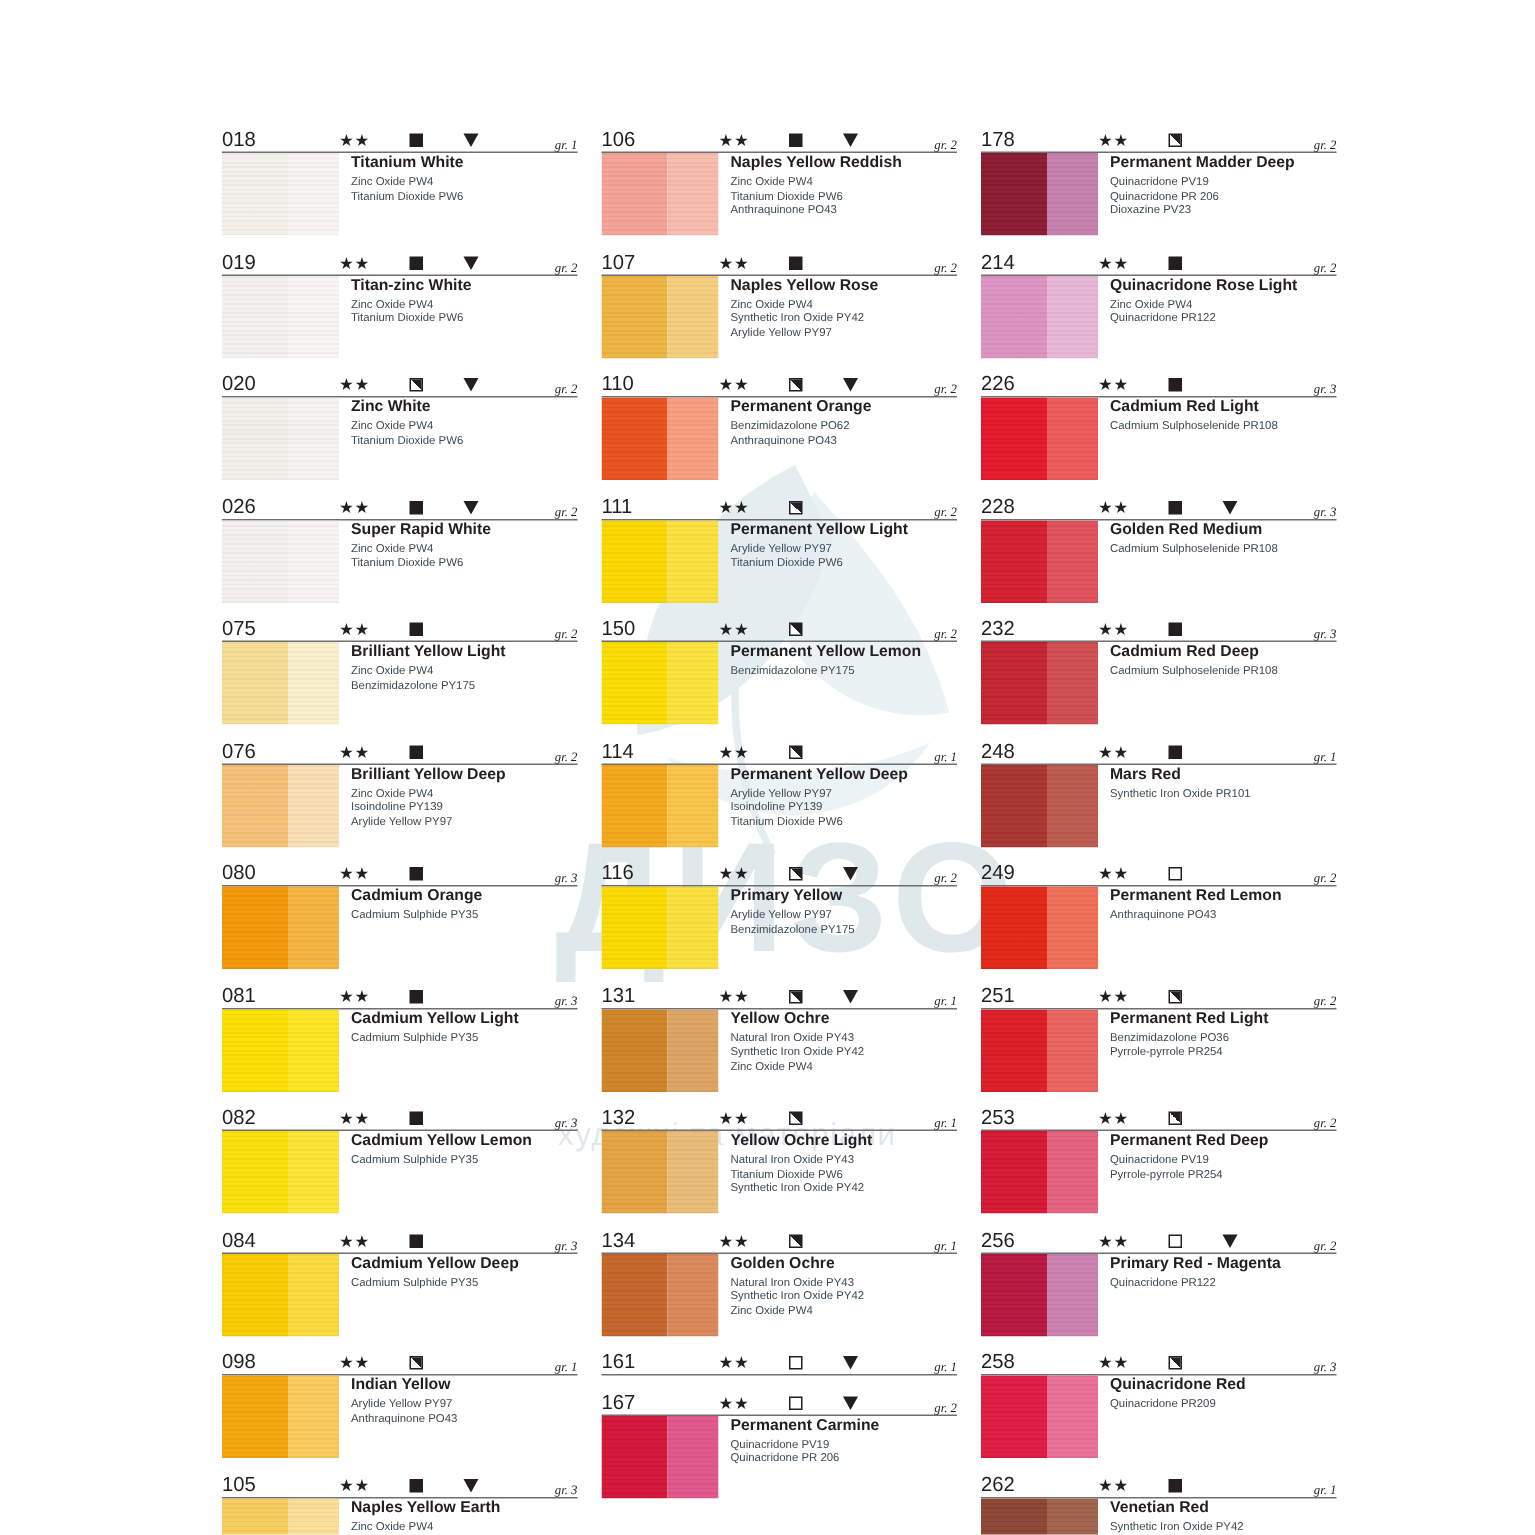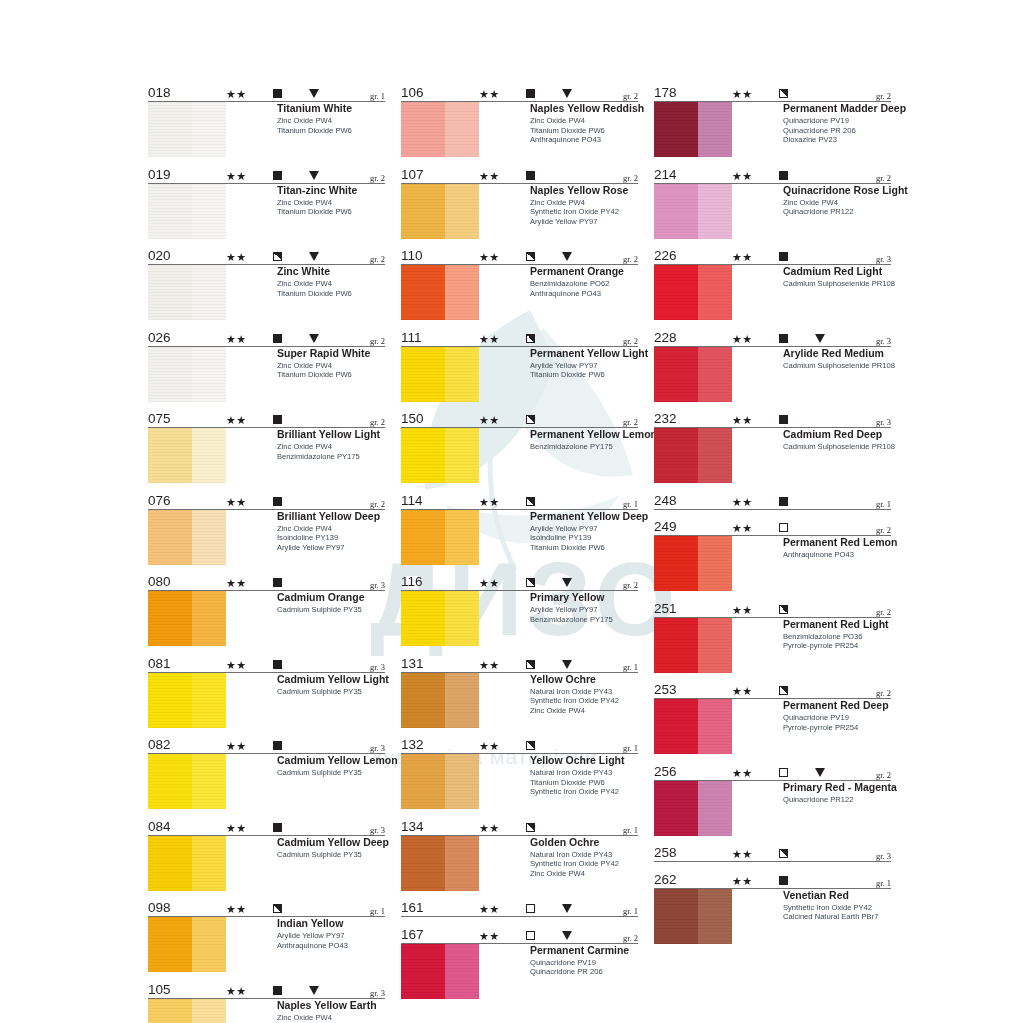--- a/index.html
+++ b/index.html
@@ -132,27 +132,27 @@
     border-left: 5.5px solid transparent;
     border-right: 5.5px solid transparent;
     border-top: 9px solid #231f20;
   }
   .grade {
     position: absolute;
     right: 0;
     bottom: 0px;
     font-size: 8.5px;
     color: #231f20;
+    font-style: italic;
     font-family: "Liberation Serif", serif;
   }
 
   .entry-body {
     position: relative;
     display: flex;
-    gap: 43px;
   }
   .swatch {
     width: 78px;
     flex: 0 0 78px;
     height: 55px;
     position: relative;
     overflow: hidden;
   }
   .swatch .mass {
     position: absolute;
@@ -826,21 +826,21 @@
             </div>
             <div class="grade">gr. 3</div>
           </div>
           <div class="entry-body">
             <div class="swatch">
               <div class="mass" style="background: rgb(212, 31, 48);"></div>
               <div class="tint" style="background: rgb(225, 80, 92);"></div>
               <div class="tex"></div>
             </div>
             <div class="info">
-              <div class="cname">Arylide Red Medium</div>
+              <div class="cname">Golden Red Medium</div>
               <div class="pig">Cadmium Sulphoselenide PR108</div>
             </div>
           </div>
         </div>
         <div class="entry">
           <div class="entry-head">
             <div class="code">232</div>
             <div class="icons">
               <div class="stars">★★</div>
               <div class="opacity-ico op-opaque"></div>
@@ -860,20 +860,31 @@
           </div>
         </div>
         <div class="entry">
           <div class="entry-head">
             <div class="code">248</div>
             <div class="icons">
               <div class="stars">★★</div>
               <div class="opacity-ico op-opaque"></div>
             </div>
             <div class="grade">gr. 1</div>
+          </div>
+          <div class="entry-body">
+            <div class="swatch">
+              <div class="mass" style="background: rgb(168, 53, 47);"></div>
+              <div class="tint" style="background: rgb(188, 90, 77);"></div>
+              <div class="tex"></div>
+            </div>
+            <div class="info">
+              <div class="cname">Mars Red</div>
+              <div class="pig">Synthetic Iron Oxide PR101</div>
+            </div>
           </div>
         </div>
         <div class="entry">
           <div class="entry-head">
             <div class="code">249</div>
             <div class="icons">
               <div class="stars">★★</div>
               <div class="opacity-ico op-transparent"></div>
             </div>
             <div class="grade">gr. 2</div>
@@ -957,20 +968,31 @@
           </div>
         </div>
         <div class="entry">
           <div class="entry-head">
             <div class="code">258</div>
             <div class="icons">
               <div class="stars">★★</div>
               <div class="opacity-ico op-semi"></div>
             </div>
             <div class="grade">gr. 3</div>
+          </div>
+          <div class="entry-body">
+            <div class="swatch">
+              <div class="mass" style="background: rgb(224, 26, 67);"></div>
+              <div class="tint" style="background: rgb(234, 110, 149);"></div>
+              <div class="tex"></div>
+            </div>
+            <div class="info">
+              <div class="cname">Quinacridone Red</div>
+              <div class="pig">Quinacridone PR209</div>
+            </div>
           </div>
         </div>
         <div class="entry">
           <div class="entry-head">
             <div class="code">262</div>
             <div class="icons">
               <div class="stars">★★</div>
               <div class="opacity-ico op-opaque"></div>
             </div>
             <div class="grade">gr. 1</div>

